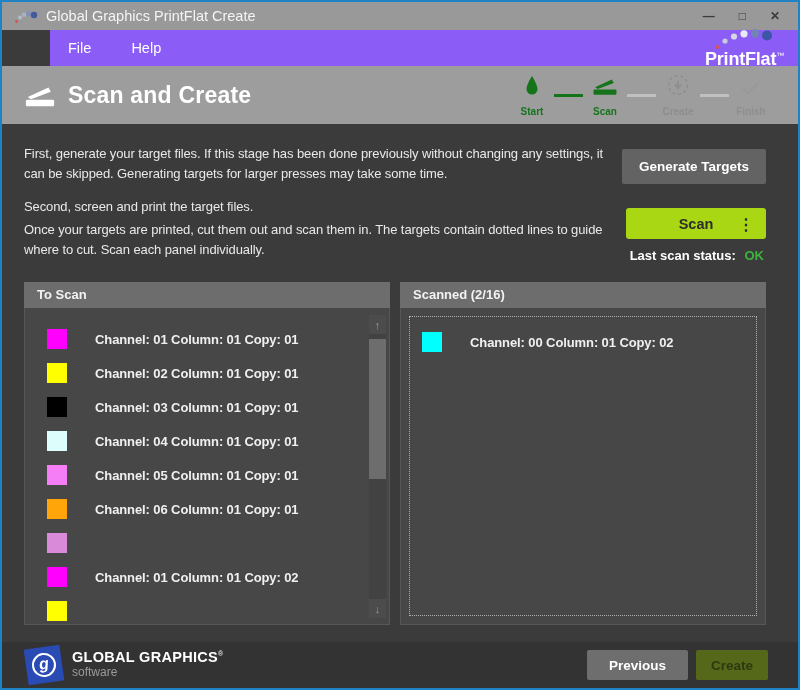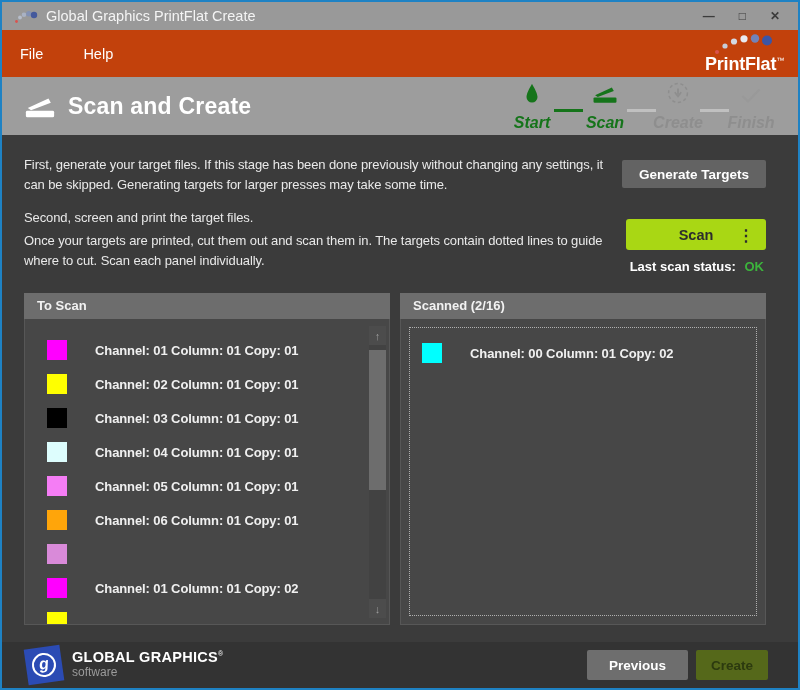--- a/index.html
+++ b/index.html
@@ -8,47 +8,47 @@
 
   .window { width:800px; height:690px; border:2px solid #1e82c4; display:flex; flex-direction:column; background:#3b3b3b; }
 
   
   .titlebar { height:28px; background:#999999; display:flex; align-items:center; padding:0 10px 0 12px; flex:0 0 auto; }
   .titlebar .title { margin-left:8px; font-size:14.5px; color:#f4f4f4; }
   .win-controls { margin-left:auto; display:flex; gap:24px; margin-right:8px; }
   .win-controls span { color:#3c3c3c; font-size:12px; font-weight:bold; cursor:default; line-height:1; }
 
   
-  .menubar { height:47px; background:#c2410c; display:flex; align-items:center; padding-left:18px; flex:0 0 auto; }
+  .menubar { height:36px; background:#8b5cf6; display:flex; align-items:center; padding-left:18px; flex:0 0 auto;margin-left:48px; }
   .menu-item { color:#ffffff; font-size:14.5px; margin-right:40px; }
   .brand { margin-left:auto; margin-right:14px; display:flex; flex-direction:column; align-items:center; line-height:1; }
   .brand svg { margin-bottom:-1px; }
   .brand-text { color:#ffffff; font-weight:bold; font-size:18px; letter-spacing:-0.2px; }
   .brand-text sup { font-size:8px; font-weight:normal; }
 
   
   .header { height:58px; background:#9d9d9d; display:flex; align-items:center; padding:0 26px 0 22px; flex:0 0 auto; }
   .header h1 { font-size:23px; font-weight:700; color:#ffffff; margin-left:12px; letter-spacing:0.2px; }
   .steps { margin-left:auto; display:flex; align-items:flex-end; }
   .step { width:42px; display:flex; flex-direction:column; align-items:center; }
   .step .icn { height:23px; display:flex; align-items:flex-end; justify-content:center; }
-  .step .lbl { font-size:16px; font-weight:bold; margin-top:10px; color:#8e8e8e;font-style:italic; }
+  .step .lbl { font-size:10px; font-weight:bold; margin-top:10px; color:#8e8e8e; }
   .step.on .lbl { color:#15741a; }
   .connector { width:29px; height:3px; background:#c0c0c0; margin:0 1px 20px; }
   .connector.green { background:#15741a; }
 
   
   .content { position:relative; flex:1; background:#3b3b3b; overflow:hidden; }
   .para { position:absolute; color:#e9e9e9; font-size:13px; line-height:1.5; letter-spacing:-0.1px; }
   .p1 { left:22px; top:20px; width:600px; }
   .p2 { left:22px; top:73px; }
   .p3 { left:22px; top:96px; width:600px; }
 
   button { font-family:"Liberation Sans", sans-serif; border:none; cursor:pointer; }
-  .btn-generate { position:absolute; right:32px; top:25px; height:28px; padding:0 17px; background:#636363; color:#ffffff; font-size:13.5px; font-weight:bold; border-radius:2px; }
+  .btn-generate { position:absolute; right:32px; top:25px; height:35px; padding:0 17px; background:#636363; color:#ffffff; font-size:13.5px; font-weight:bold; border-radius:2px; }
   .btn-scan { position:absolute; right:32px; top:84px; width:140px; height:31px; background:#a9d714; color:#2d2d2d; font-size:14.5px; font-weight:bold; border-radius:3px; }
   .btn-scan .dots { position:absolute; right:12px; top:50%; transform:translateY(-50%); font-size:16px; font-weight:bold; color:#2d2d2d; }
   .status { position:absolute; right:34px; top:124px; font-size:13px; font-weight:bold; color:#ffffff; }
   .status .ok { color:#3cb43c; margin-left:5px; }
 
   
   .panels { position:absolute; left:22px; right:32px; top:158px; bottom:17px; display:flex; gap:10px; }
   .panel { flex:1; display:flex; flex-direction:column; min-width:0; }
   .panel-head { height:26px; line-height:26px; background:#6d6d6d; color:#f2f2f2; font-size:13px; font-weight:600; padding-left:13px; flex:0 0 auto; }
   .panel-list { position:relative; flex:1; background:#474747; border:1px solid #575757; border-top:none; overflow:hidden; }

